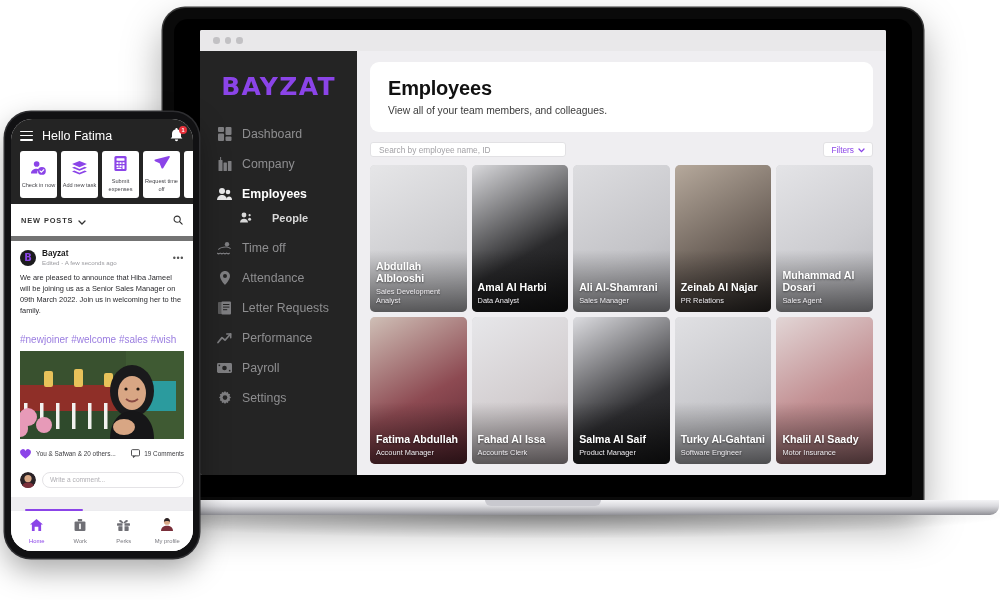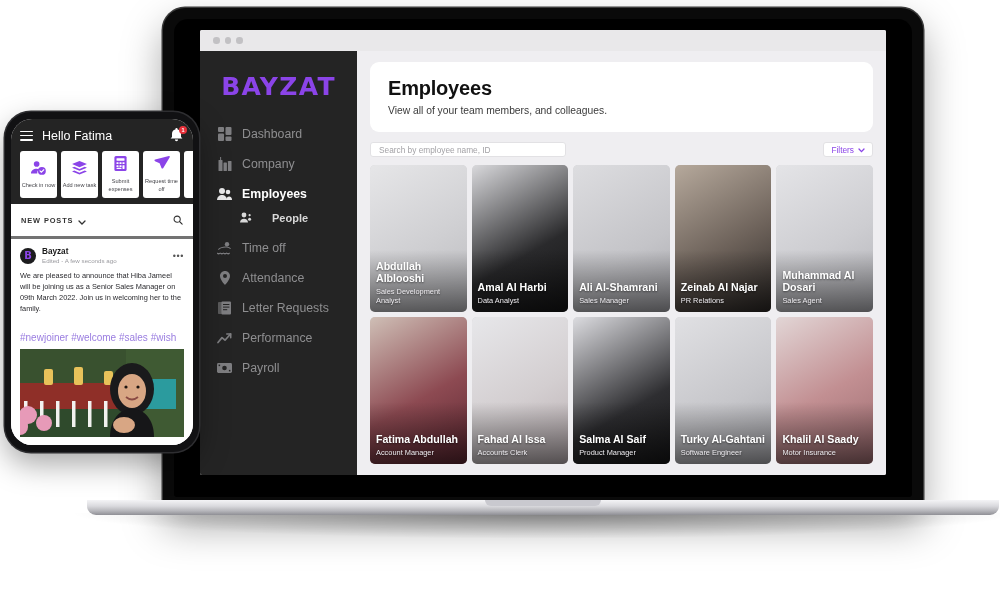--- a/index.html
+++ b/index.html
@@ -104,21 +104,21 @@
   .base:after {
     content:""; position:absolute; left: 50%; transform: translateX(-50%); top: 0;
     width: 116px; height: 6px; background: #c9c9cf; border-radius: 0 0 7px 7px;
   }
   .base-shadow {
     position: absolute; left: -96px; top: 505px; width: 952px; height: 26px;
     background: radial-gradient(ellipse at 50% 0%, rgba(0,0,0,.33), rgba(0,0,0,0) 70%);
   }
 
   
-  #phone { position: absolute; left: 5px; top: 112px; width: 194px; height: 340px; }
+  #phone { position: absolute; left: 5px; top: 112px; width: 194px; height: 446px; }
   .pframe {
     position: absolute; inset: 0; background: #111113;
     border-radius: 26px; box-shadow: 0 0 0 1.5px #2e2e31, 0 12px 30px rgba(0,0,0,.35);
   }
   .pscreen {
     position: absolute; left: 6px; top: 7px; right: 6px; bottom: 7px;
     background: #f5f4f6; border-radius: 21px; overflow: hidden;
     display: flex; flex-direction: column;
   }
   .ph-top { background: #242424; padding: 9px 9px 6px 9px; }
@@ -135,21 +135,21 @@
   .quick { display: flex; gap: 4px; margin-top: 8px; }
   .qtile {
     width: 37px; flex: 0 0 37px; height: 47px; background: #fff; border-radius: 3px;
     display: flex; flex-direction: column; align-items: center; justify-content: center; gap: 3px;
     padding: 3px 1px;
   }
   .qtile .ql { font-size: 5.6px; color: #45454a; text-align: center; line-height: 1.3; }
 
   .ph-feedbar {
     background: #fff; display: flex; align-items: center; justify-content: space-between;
-    padding: 7px 10px; border-bottom: 3px solid #737373;
+    padding: 7px 10px; border-bottom: 5px solid #737373;
   }
   .ph-feedbar .lbl { font-size: 7.4px; letter-spacing: .9px; color: #333; font-weight: 700; }
   .ph-post { background: #fff; padding: 8px 9px 0 9px; }
   .post-head { display: flex; align-items: center; gap: 6px; }
   .avatar-b {
     width: 16px; height: 16px; border-radius: 50%; background: #1c1c1e;
     display: flex; align-items: center; justify-content: center;
     color: #8B44E8; font-size: 10px; font-weight: 700; font-family: "DejaVu Sans", sans-serif;
   }
   .post-auth { font-size: 8.2px; font-weight: 700; color: #1a1a1a; }
@@ -304,20 +304,29 @@
                 <svg width="15" height="12" viewBox="0 0 15 12" fill="#7e7e81">
                     <rect x="0" y="1" width="15" height="10" rx="1.4"></rect>
                     <circle cx="7.5" cy="6" r="2.3" fill="#242424"></circle>
                     <rect x="1.6" y="2.6" width="1.5" height="1.5" fill="#242424"></rect>
                     <rect x="11.9" y="7.9" width="1.5" height="1.5" fill="#242424"></rect>
                   </svg>
               </span>
               <span>Payroll</span>
             </div>
 
+            <div class="nav-item">
+              <span class="ic">
+                <svg width="14" height="14" viewBox="0 0 14 14" fill="#7e7e81">
+                    <path d="M7 0l1.1 1.5 1.8-.5.4 1.8 1.8.5-.6 1.8L13 6.5 11.6 7.8l.6 1.8-1.8.5-.4 1.8-1.8-.5L7 13l-1.2-1.6-1.8.5-.4-1.8-1.8-.5.6-1.8L1 6.5l1.4-1.4-.6-1.8 1.8-.5.4-1.8 1.8.5z"></path>
+                    <circle cx="7" cy="6.6" r="2.3" fill="#242424"></circle>
+                  </svg>
+              </span>
+              <span>Settings</span>
+            </div>
           </div>
 
           <div class="main">
 
             <div class="page-head">
               <div class="page-title">Employees</div>
               <div class="page-sub">View all of your team members, and colleagues.</div>
             </div>
 
             <div class="toolbar">

